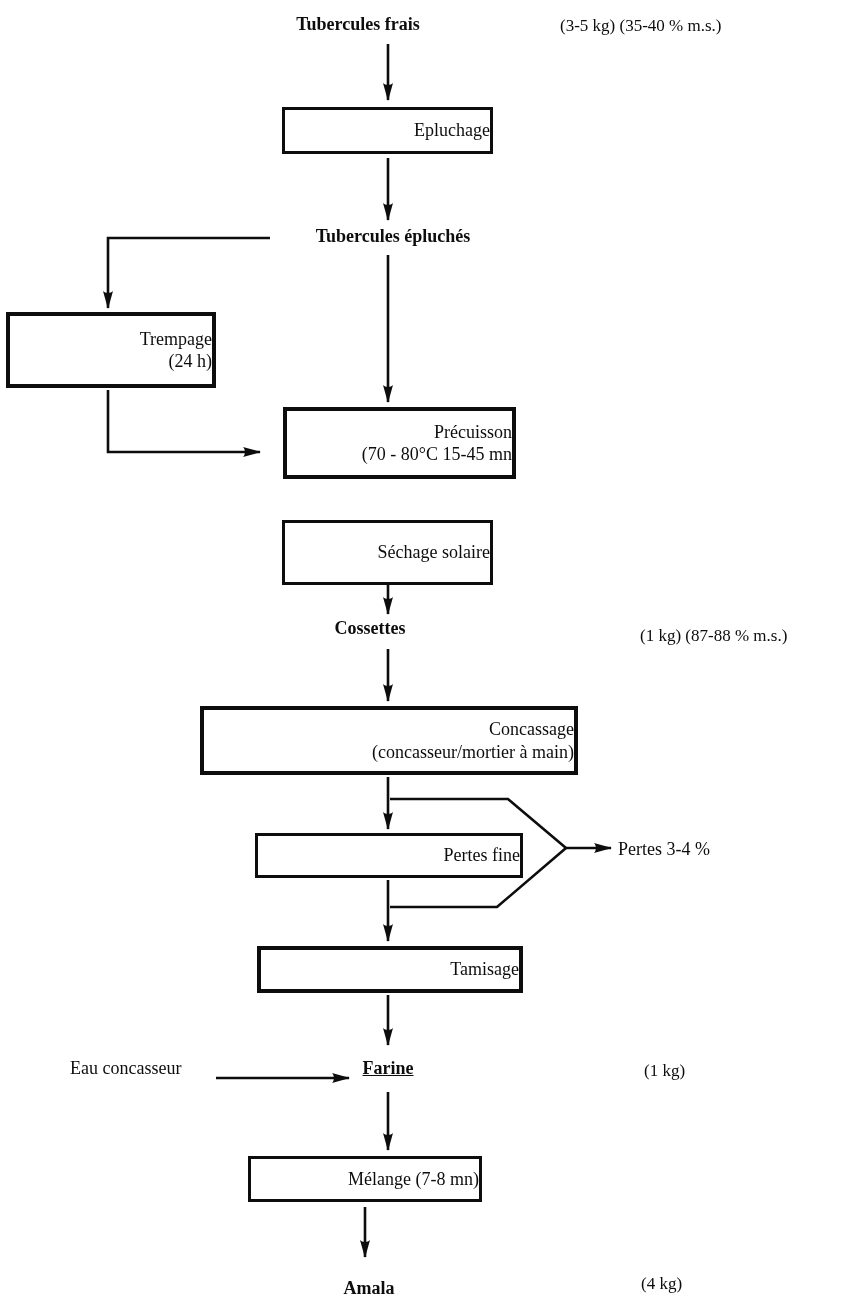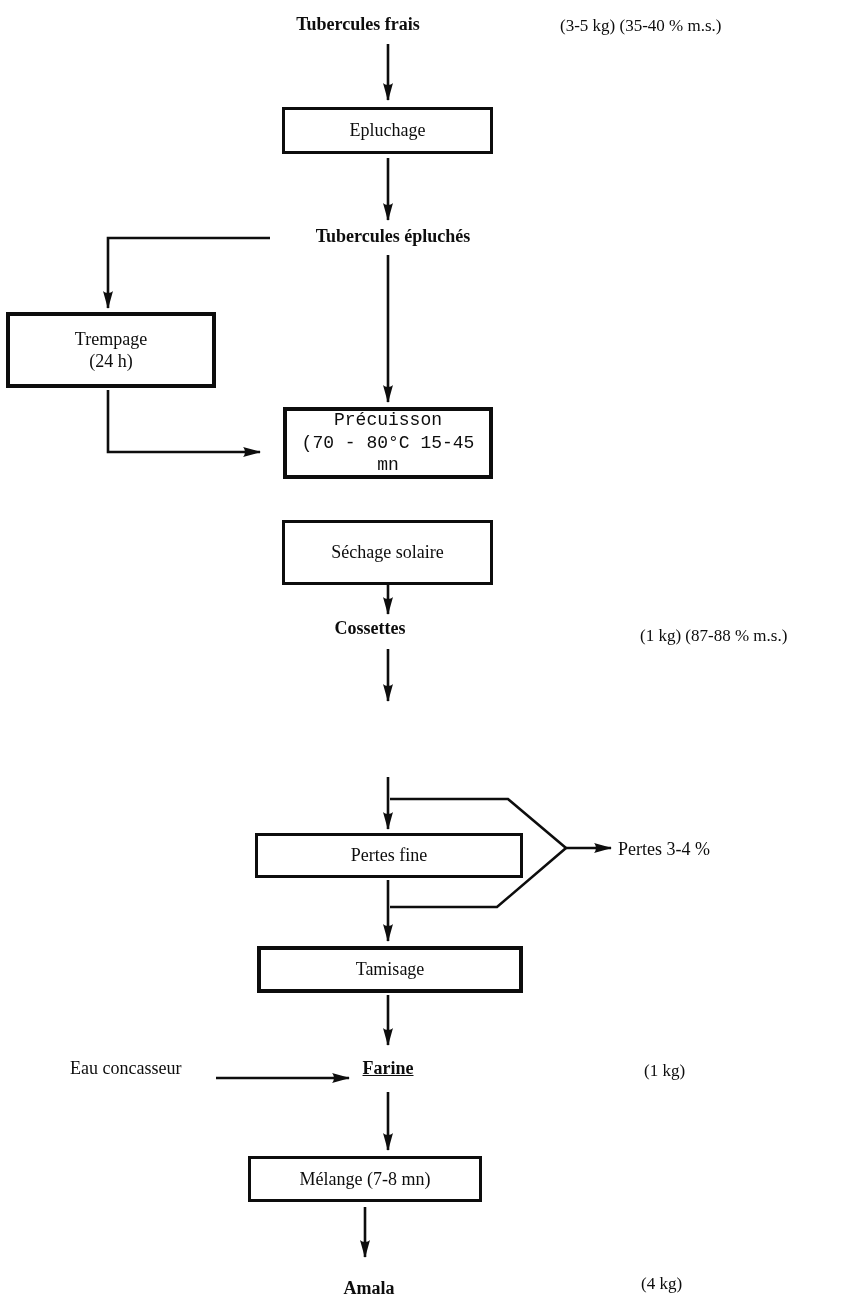--- a/index.html
+++ b/index.html
@@ -26,21 +26,21 @@
     stroke-width: 2.6;
     fill: none;
   }
   .box {
     position: absolute;
     box-sizing: border-box;
     background: #ffffff;
     border: 3px solid #0d0d0d;
     display: flex;
     flex-direction: column;
-    align-items: center;
+    align-items: flex-end;
     justify-content: center;
     text-align: center;
     font-size: 18px;
     line-height: 1.25;
   }
   .box.thick { border-width: 4px; }
   .lbl {
     position: absolute;
     font-size: 18px;
     line-height: 1.2;
@@ -103,29 +103,33 @@
 
   <div class="box" style="left:282px; top:107px; width:211px; height:47px;">
     <span>Epluchage</span>
   </div>
 
   <div class="box thick" style="left:6px; top:312px; width:210px; height:76px;">
     <span>Trempage</span>
     <span>(24 h)</span>
   </div>
 
-  <div class="box thick" style="left:283px; top:407px; width:210px; height:72px;font-family:Liberation Mono, monospace;">
+  <div class="box thick" style="left:283px; top:407px; width:233px; height:72px;">
     <span>Précuisson</span>
     <span>(70 - 80°C 15-45 mn</span>
   </div>
 
   <div class="box" style="left:282px; top:520px; width:211px; height:65px;">
     <span>Séchage solaire</span>
   </div>
 
+  <div class="box thick" style="left:200px; top:706px; width:378px; height:69px;">
+    <span>Concassage</span>
+    <span>(concasseur/mortier à main)</span>
+  </div>
 
   <div class="box" style="left:255px; top:833px; width:268px; height:45px;">
     <span>Pertes fine</span>
   </div>
 
   <div class="box thick" style="left:257px; top:946px; width:266px; height:47px;">
     <span>Tamisage</span>
   </div>
 
   <div class="box" style="left:248px; top:1156px; width:234px; height:46px;">

